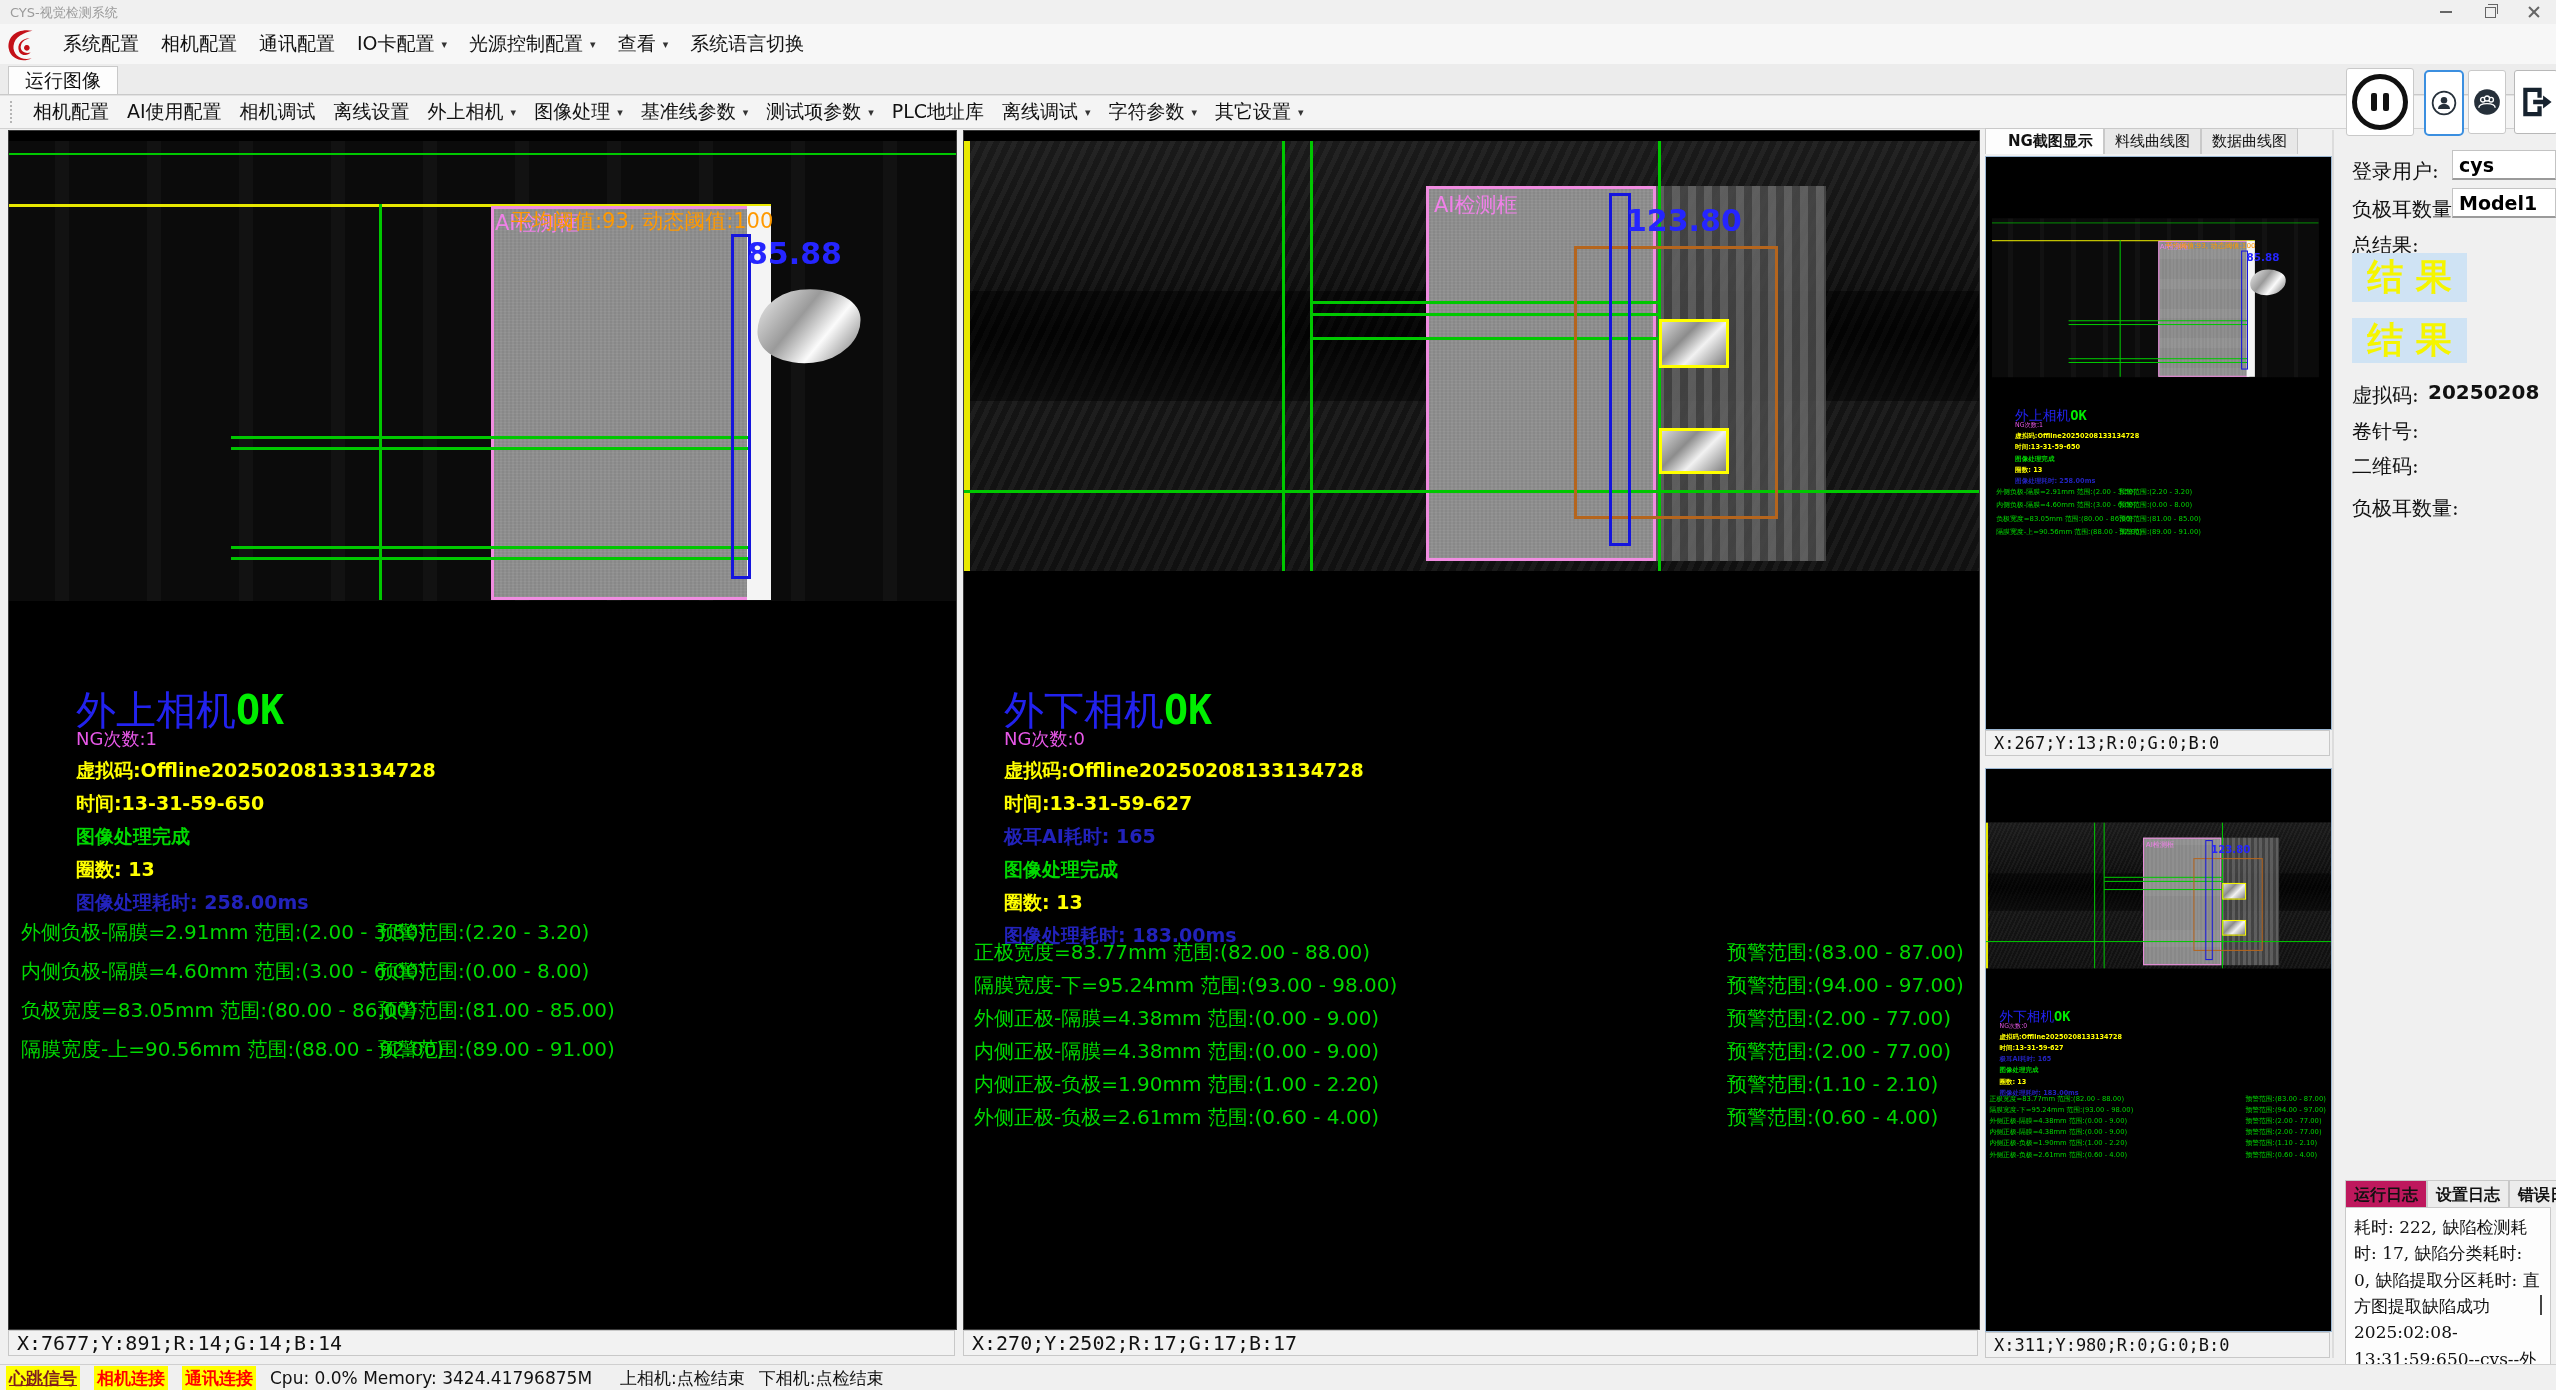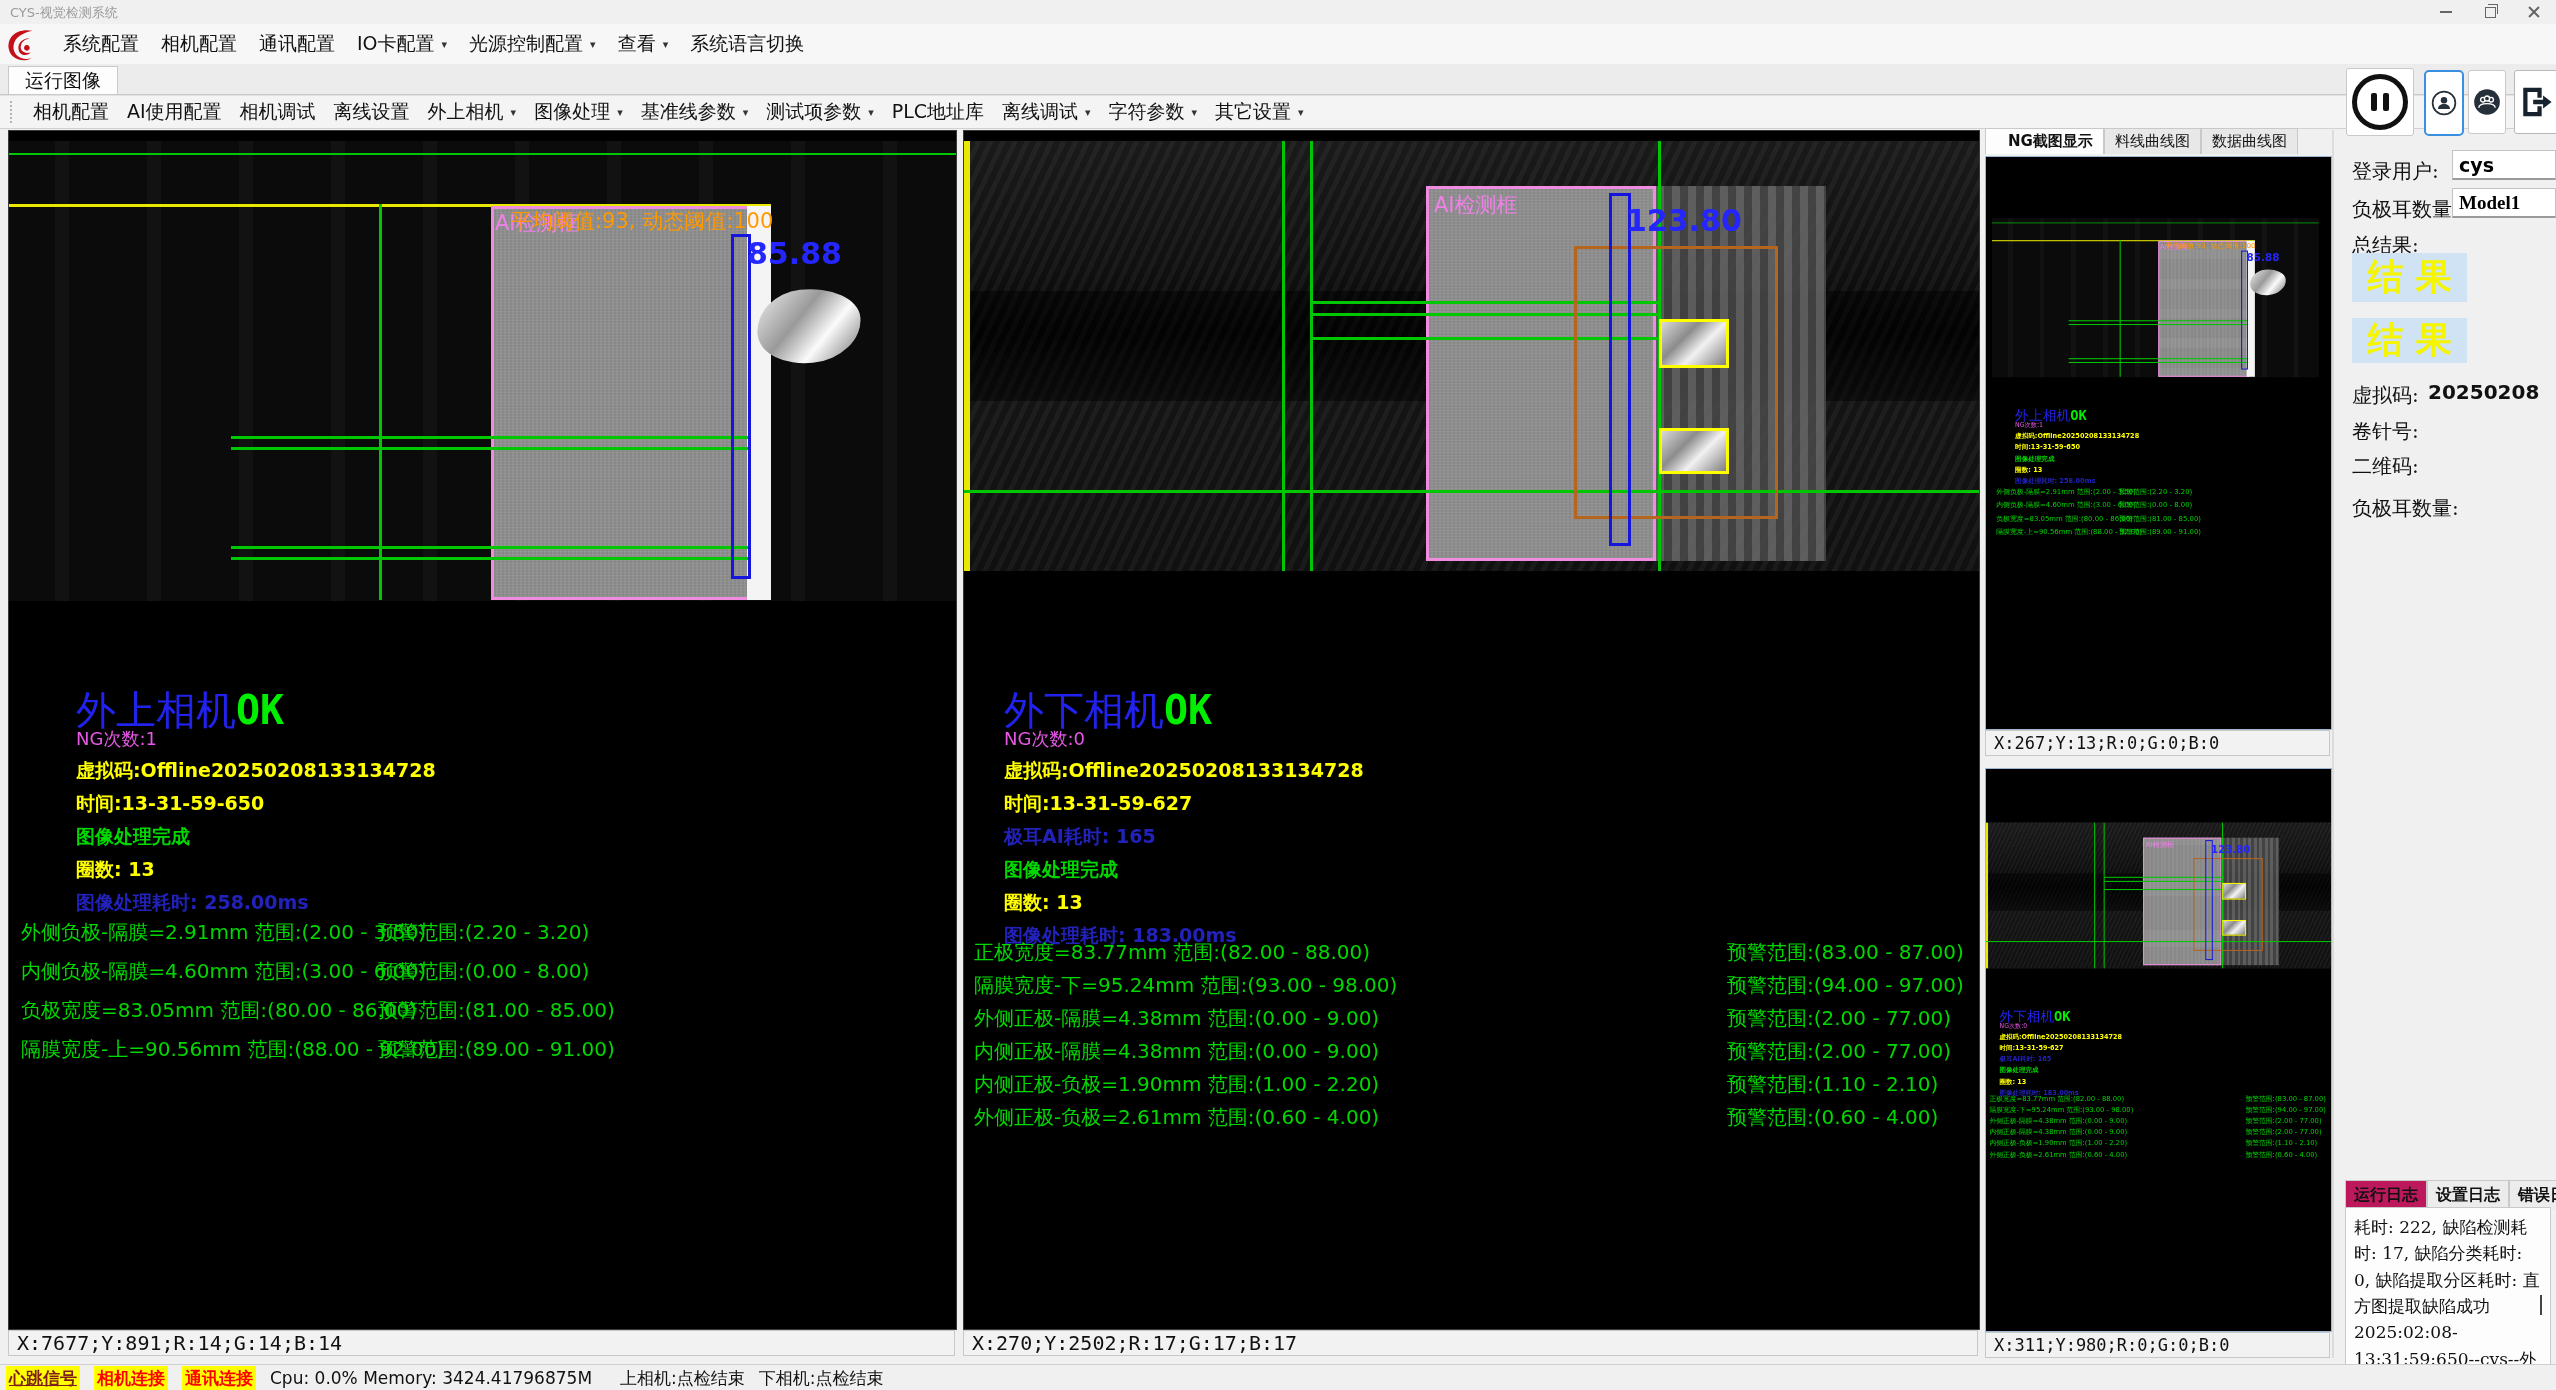--- a/index.html
+++ b/index.html
@@ -359,21 +359,21 @@
   <div class="tool-btn" style="left:2514px;top:70px;width:42px;height:62px;border-color:#b8b8b8;">
     <svg width="34" height="34" viewBox="0 0 24 24">
       <path d="M3 2 h13 v7 h-3 v-4 H6 v14 h7 v-4 h3 v7 H3 Z" fill="#16222e"></path>
       <path d="M10 10.4 h7 v-3 l6 4.6 -6 4.6 v-3 h-7 Z" fill="#16222e"></path>
     </svg>
   </div>
 
   <span class="side-label" style="left:2352px;top:158px;">登录用户:</span>
   <input class="side-input" style="left: 2452px; top: 150px; width: 104px;" value="cys">
   <span class="side-label" style="left:2352px;top:196px;">负极耳数量:</span>
-  <input class="side-input" style="left: 2452px; top: 188px; width: 104px; font-family: Liberation Serif, serif;" value="Model1">
+  <input class="side-input" style="left: 2452px; top: 188px; width: 104px;" value="Model1">
   <span class="side-label" style="left:2352px;top:232px;">总结果:</span>
   <div class="result-box" style="left:2352px;top:253px;width:115px;height:49px;">结 果</div>
   <div class="result-box" style="left:2352px;top:318px;width:115px;height:45px;">结 果</div>
 
   <span class="side-label" style="left:2352px;top:382px;">虚拟码:</span>
   <span class="side-label" style="left:2428px;top:380px;font-family:'DejaVu Sans',sans-serif;font-weight:bold;">20250208</span>
   <span class="side-label" style="left:2352px;top:418px;">卷针号:</span>
   <span class="side-label" style="left:2352px;top:453px;">二维码:</span>
   <span class="side-label" style="left:2352px;top:495px;">负极耳数量:</span>
 

